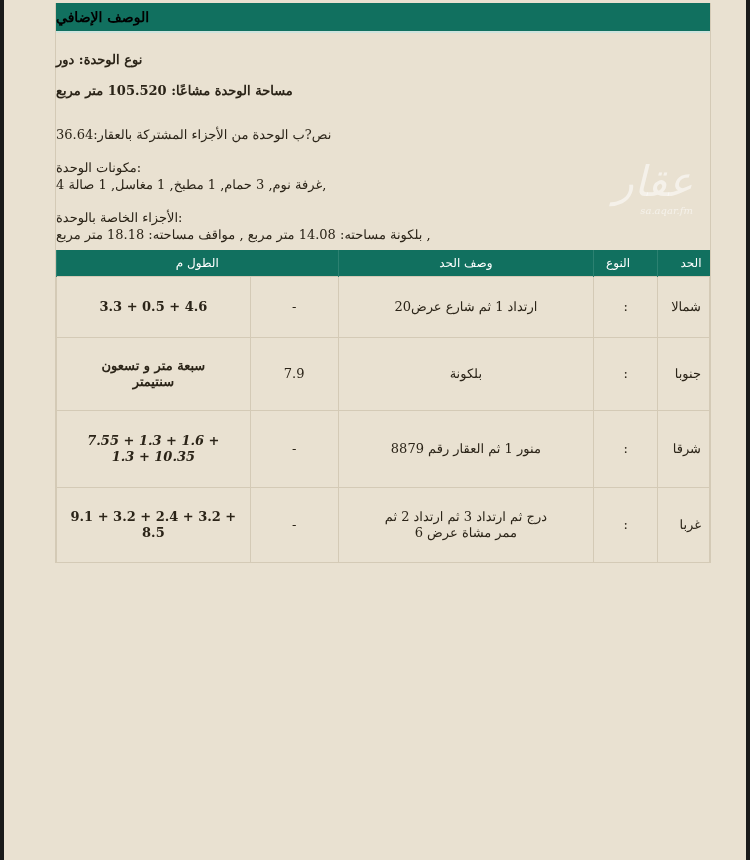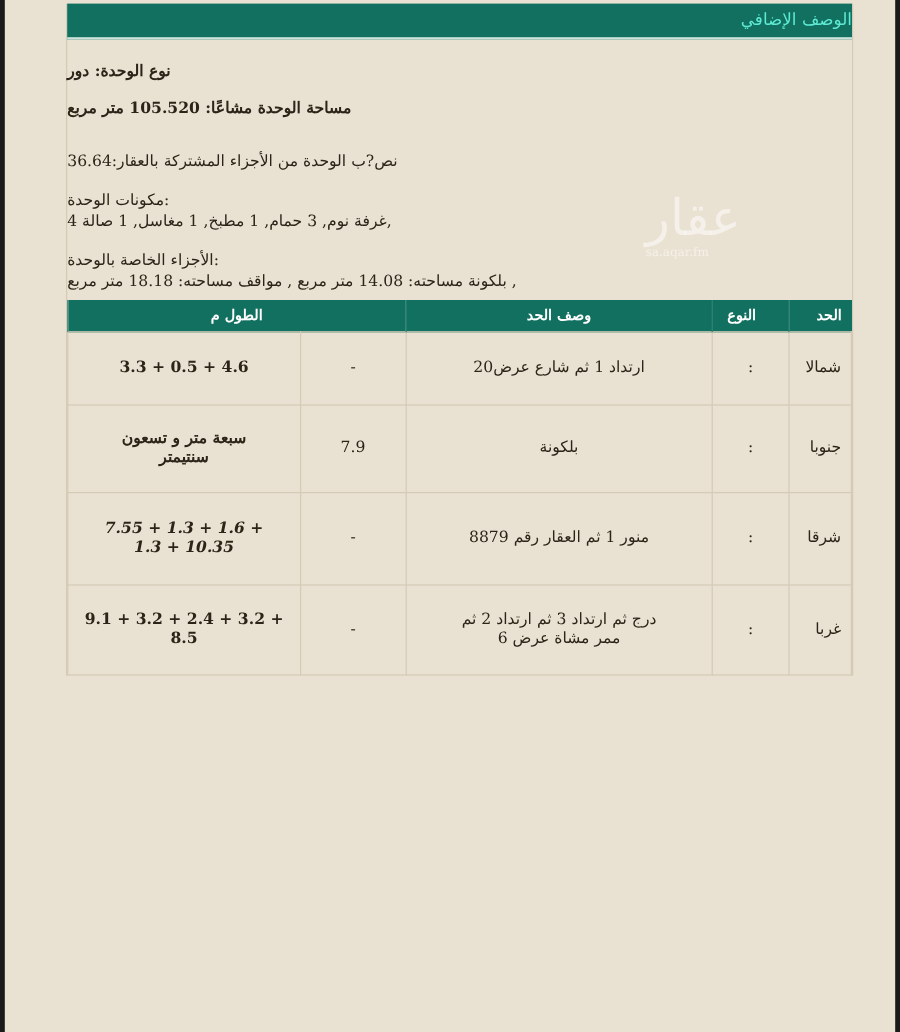--- a/index.html
+++ b/index.html
@@ -26,24 +26,24 @@
       left: 55px;
       top: 3px;
       width: 654px;
       border-left: 1px solid #d4cab6;
       border-right: 1px solid #d4cab6;
       direction: rtl;
     }
     .section-header {
       height: 28px;
       background: #11705f;
-      color: #5eead4;
-      text-align: right;
+      color: #000000;
+      text-align: left;
       font-size: 14px;
-      font-weight: normal;
+      font-weight: bold;
       line-height: 28px;
       border-bottom: 2px solid #cfe3dd;
     }
     .desc {
       text-align: left;
       font-size: 13px;
       line-height: 17px;
       padding-top: 18px;
     }
     .desc .line { display: block; }
@@ -54,21 +54,21 @@
 
     .tbl {
       width: 654px;
       border-collapse: collapse;
       margin-top: 7px;
       font-size: 13px;
     }
     .tbl th {
       background: #11705f;
       color: #ffffff;
-      font-weight: bold;
+      font-weight: normal;
       height: 26px;
       font-size: 12px;
       padding: 0 6px;
       border-left: 1px solid #2c8171;
     }
     .tbl td {
       border: 1px solid #d4cab6;
       text-align: center;
       vertical-align: middle;
       padding: 17px 6px;
@@ -79,26 +79,27 @@
     .tbl th.type { text-align: left; padding-left: 12px; }
     .tbl th.len { text-align: center; }
     .row-1 td { height: 26px; }
     .row-2 td { height: 38px; }
     .row-3 td { height: 42px; }
     .row-4 td { height: 40px; }
     .num { font-weight: bold; direction: ltr; unicode-bidi: embed; }
 
     .watermark {
       position: absolute;
-      left: 538px;
+      left: 563px;
       top: 160px;
       width: 130px;
-      text-align: left;
+      text-align: right;
       color: rgba(255,255,255,0.55);
       pointer-events: none;
+      font-style: italic;
     }
     .watermark .wm-logo {
       font-family: "DejaVu Sans", sans-serif;
       font-size: 42px;
       line-height: 44px;
       font-weight: 300;
     }
     .watermark .wm-url {
       font-family: "DejaVu Serif", serif;
       font-size: 10px;

